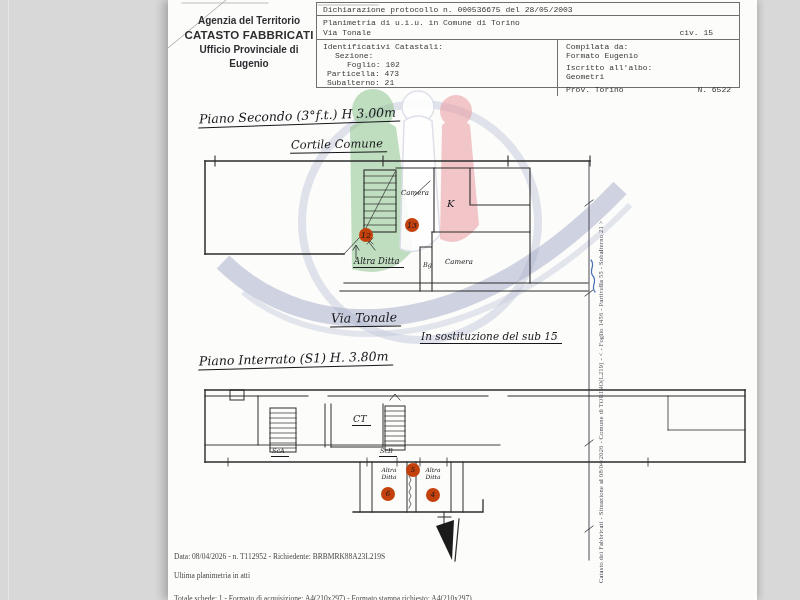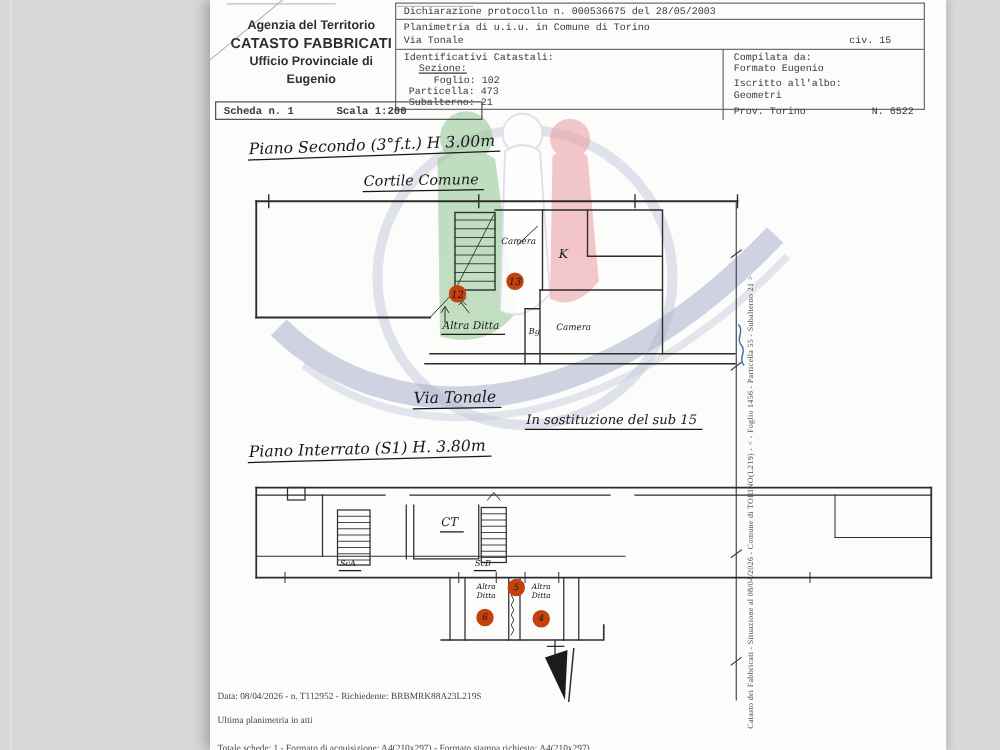--- a/index.html
+++ b/index.html
@@ -18,24 +18,24 @@
   .agency .a1 { font-size:10px; font-weight:bold; line-height:14px; }
   .agency .a2 { font-size:11.5px; font-weight:bold; letter-spacing:.2px; line-height:15px; }
   .agency .a3, .agency .a4 { font-size:10px; font-weight:bold; line-height:14px; }
 
   .decl-table { left:148px; top:2px; width:424px; height:86px; border:1px solid #6f6f6f;
                 display:flex; flex-direction:column; font-size:8px; line-height:9px; }
   .decl-table .r1 { padding:2px 6px 1px; border-bottom:1px solid #6f6f6f; }
   .decl-table .r2 { padding:2px 6px 0; }
   .decl-table .r3 { padding:1px 26px 2px 6px; display:flex; justify-content:space-between;
                     border-bottom:1px solid #6f6f6f; }
-  .decl-table .bot { flex:1; display:flex;gap:21px; }
+  .decl-table .bot { flex:1; display:flex; }
   .decl-table .bot .lcol { flex:0 0 240px; padding:2px 6px; }
   .decl-table .bot .rcol { flex:1; border-left:1px solid #6f6f6f; padding:2px 8px; }
-  .ind1 { padding-left:12px;text-decoration:underline; } .ind2 { padding-left:24px; } .ind0 { padding-left:4px; }
+  .ind1 { padding-left:12px; } .ind2 { padding-left:24px; } .ind0 { padding-left:4px; }
   .rcol .grp { margin-bottom:3px; }
   .rcol .provrow { display:flex; justify-content:space-between; margin-top:4px;align-items:center; }
 
   .scheda-box { left:4px; top:81px; width:214px; height:15px; border:1.2px solid #555;
                 display:flex; align-items:center; padding:0 6px; font-size:8.5px; font-weight:bold; }
   .scheda-box .sc2 { margin-left:34px; }
 
   
   .hw { font-family:"DejaVu Serif", serif; font-style:italic; color:#17171c; white-space:nowrap; }
   .ul { border-bottom:1.2px solid #17171c; padding:0 4px 1px 1px; }
@@ -186,24 +186,20 @@
             <div>Geometri</div>
           </div>
           <div class="provrow">
             <span>Prov. Torino</span>
             <span>N. 6522</span>
           </div>
         </div>
       </div>
     </div>
 
-    <div class="abs scheda-box mono">
-      <span>Scheda n. 1</span>
-      <span class="sc2">Scala 1:200</span>
-    </div>
 
     <div class="abs hw ul" style="left:30px; top:108px; font-size:12.5px; transform:rotate(-2deg);">Piano Secondo (3°f.t.) H 3.00m</div>
     <div class="abs hw ul" style="left:122px; top:137px; font-size:11.5px; transform:rotate(-1deg);">Cortile Comune</div>
     <div class="abs hw" style="left:233px; top:189px; font-size:7px;">Camera</div>
     <div class="abs hw" style="left:279px; top:198px; font-size:10px;">K</div>
     <div class="abs circ c14" style="left:191px; top:228px;">12</div>
     <div class="abs circ c14" style="left:237px; top:218px;">13</div>
     <div class="abs hw ul" style="left:185px; top:256px; font-size:8.5px;">Altra Ditta</div>
     <div class="abs hw" style="left:255px; top:261px; font-size:6.5px;">Bg</div>
     <div class="abs hw" style="left:277px; top:258px; font-size:7px;">Camera</div>

